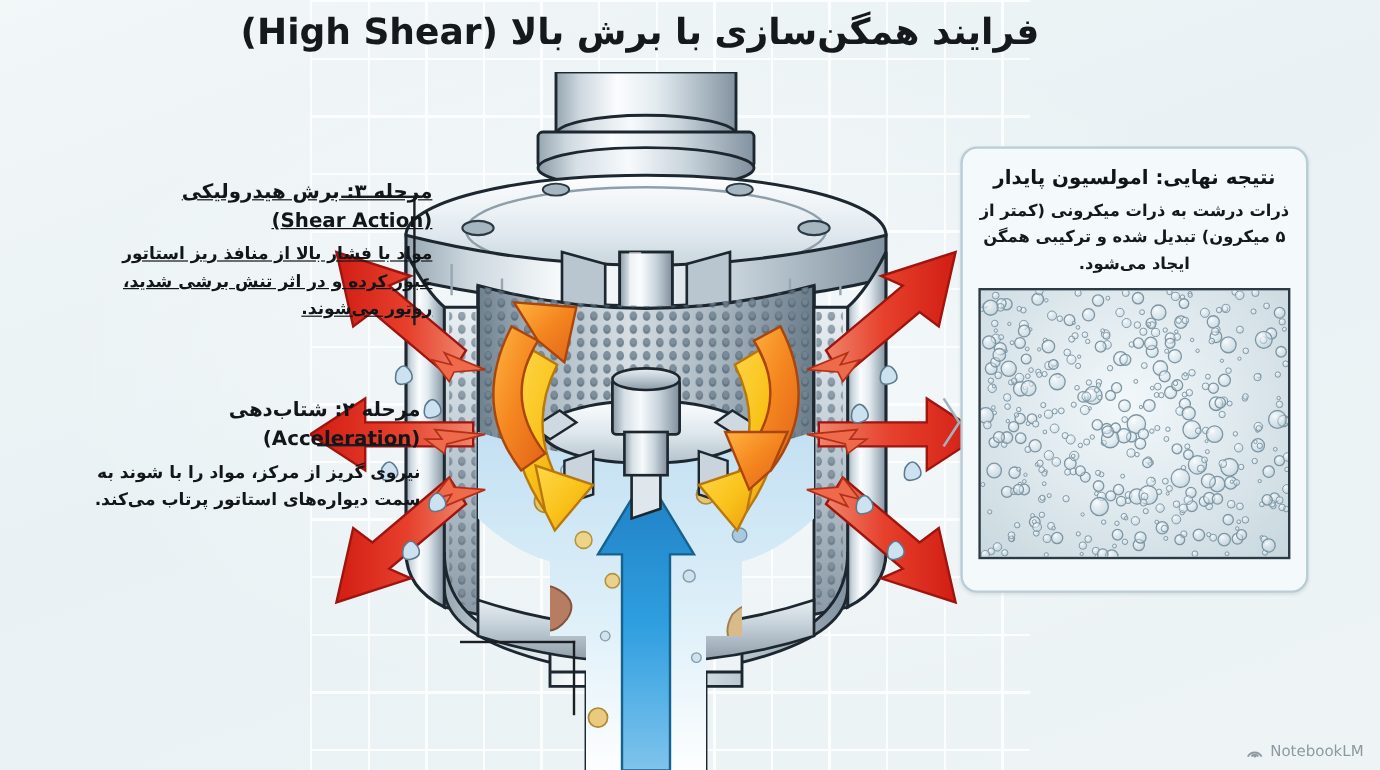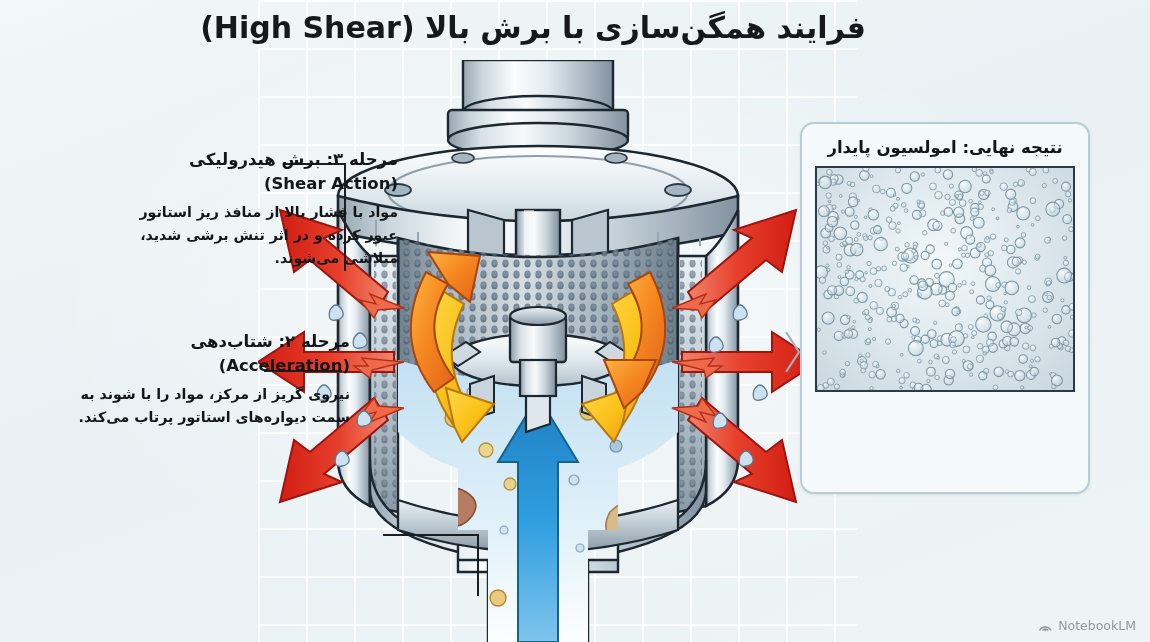--- a/index.html
+++ b/index.html
@@ -24,21 +24,21 @@
   
   .title{position:absolute;top:8px;left:0;width:1150px;text-align:center;
     font-size:30px;font-weight:bold;color:#15181c;letter-spacing:0;
     line-height:1.35;}
 
   
   .callout{position:absolute;text-align:right;direction:rtl;color:#121619;}
   .callout .hd{font-size:16.5px;font-weight:bold;line-height:1.45;margin:0 0 5px 0;}
   .callout .bd{font-size:14.2px;font-weight:bold;line-height:1.62;}
 
-  #callout-shear{top:148px;right:752px;width:268px;}
+  #callout-shear{top:148px;right:790px;width:268px;text-decoration:underline;}
   #callout-accel{top:330px;right:800px;width:282px;text-align:right;}
   #callout-suction{top:518px;right:650px;width:300px;}
 
   
   .leader{position:absolute;border-color:#1b1f24;}
   #leader-shear-h{left:326px;top:163px;width:62px;height:0;border-top:2.4px solid #1b1f24;}
   #leader-shear-v{left:386px;top:163px;width:0;height:108px;border-left:2.4px solid #1b1f24;}
   #leader-accel-h{left:306px;top:370px;width:78px;height:0;border-top:2.4px solid #1b1f24;}
   #leader-suction-h{left:425px;top:534px;width:96px;height:0;border-top:2.4px solid #1b1f24;}
   #leader-suction-v{left:519px;top:534px;width:0;height:62px;border-left:2.4px solid #1b1f24;}
@@ -308,35 +308,36 @@
   </div>
 
   <div class="leader" id="leader-shear-h"></div>
   <div class="leader" id="leader-shear-v"></div>
   <div class="leader" id="leader-accel-h"></div>
   <div class="leader" id="leader-suction-h"></div>
   <div class="leader" id="leader-suction-v"></div>
 
   <div class="callout" id="callout-shear">
     <div class="hd">مرحله ۳: برش هیدرولیکی (Shear Action)</div>
-    <div class="bd">مواد با فشار بالا از منافذ ریز استاتور عبور کرده و در اثر تنش برشی شدید، متلاشی می‌شوند.</div>
+    <div class="bd">مواد با فشار بالا از منافذ ریز استاتور عبور کرده و در اثر تنش برشی شدید، روتور می‌شوند.</div>
   </div>
 
   <div class="callout" id="callout-accel">
     <div class="hd">مرحله ۲: شتاب‌دهی (Acceleration)</div>
     <div class="bd">نیروی گریز از مرکز، مواد را با شوند به سمت دیواره‌های استاتور پرتاب می‌کند.</div>
   </div>
 
 
   <svg class="panel-chevron" viewBox="0 0 18 44">
     <path d="M2 2 L15 22 L2 42" fill="none" stroke="#9fb3bf" stroke-width="2.2"></path>
   </svg>
 
   <div id="result-panel">
     <div id="result-title">نتیجه نهایی: امولسیون پایدار</div>
+    <div id="result-body">ذرات درشت به ذرات میکرونی (کمتر از ۵ میکرون) تبدیل شده و ترکیبی همگن ایجاد می‌شود.</div>
     <div id="emulsion-frame">
       <svg viewBox="0 0 264 226" preserveAspectRatio="none" xmlns="http://www.w3.org/2000/svg">
         <defs>
           <radialGradient id="dropG" cx="0.35" cy="0.3" r="0.8">
             <stop offset="0" stop-color="#ffffff" stop-opacity="0.85"></stop>
             <stop offset="0.6" stop-color="#d4e4ec" stop-opacity="0.35"></stop>
             <stop offset="1" stop-color="#9fb6c3" stop-opacity="0.55"></stop>
           </radialGradient>
         </defs>
         <g id="droplets" fill="url(#dropG)" stroke="#7d95a3" stroke-width="0.9">

